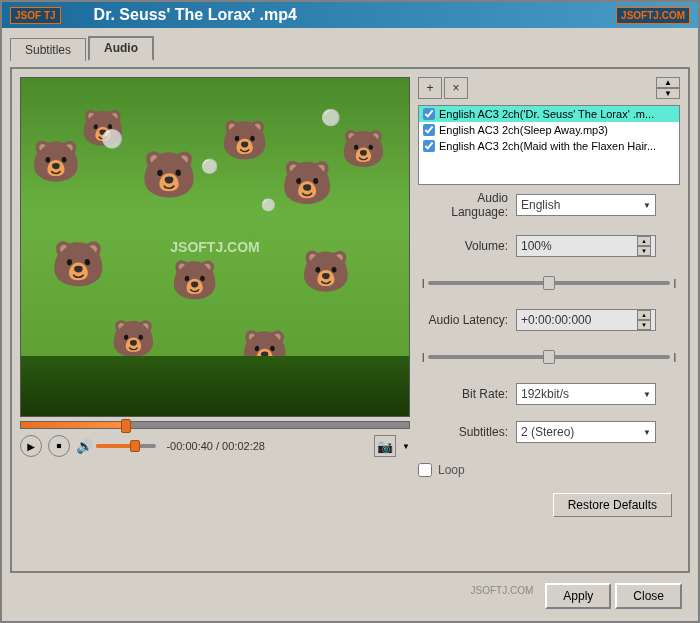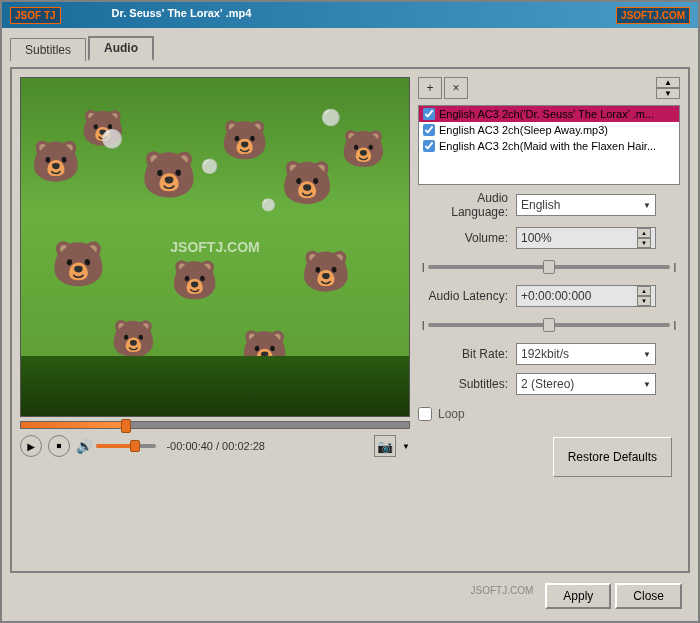--- a/index.html
+++ b/index.html
@@ -27,35 +27,36 @@
       padding: 4px 8px;
       display: flex;
       align-items: center;
       justify-content: space-between;
       height: 26px;
       min-height: 26px;
     }
 
     .title-bar-left {
       display: flex;
-      gap: 24px;
+      align-items: center;
+      gap: 6px;
     }
 
     .title-logo {
       background: #1a4a6b;
       color: #ff6600;
       font-weight: bold;
       font-size: 10px;
       padding: 2px 4px;
       border: 1px solid #ff6600;
     }
 
     .title-text {
       color: white;
-      font-size: 11px;
+      font-size: 16px;
       font-weight: bold;
       padding-left: 27px;
     }
 
     .title-bar-right {
       display: flex;
       align-items: center;
       gap: 4px;
     }
 
@@ -314,32 +315,32 @@
     }
 
     .track-item {
       display: flex;
       align-items: center;
       padding: 2px 4px;
       gap: 4px;
       cursor: pointer;
       font-size: 11px;
     }
-    .track-item.selected { background: #be185d; }
+    .track-item.selected { background: #5eead4; }
 
     .track-checkbox {
       width: 12px;
       height: 12px;
       accent-color: #4a90d9;
     }
 
     .settings-grid {
       display: flex;
       flex-direction: column;
-      gap: 8px;
+      gap: 16px;
     }
 
     .setting-row {
       display: flex;
       align-items: center;
       gap: 8px;
     }
 
     .setting-label {
       width: 90px;
@@ -450,21 +451,21 @@
     }
 
     .bottom-buttons {
       display: flex;
       justify-content: flex-end;
       padding: 6px 8px 4px 0;
       gap: 6px;
     }
 
     .restore-btn {
-      padding: 12px 14px;
+      padding: 4px 14px;
       background: #d4d0c8;
       border: 1px solid #808080;
       border-top: 1px solid #fff;
       border-left: 1px solid #fff;
       cursor: pointer;
       font-size: 12px;
     }
 
     .footer-buttons {
       display: flex;

